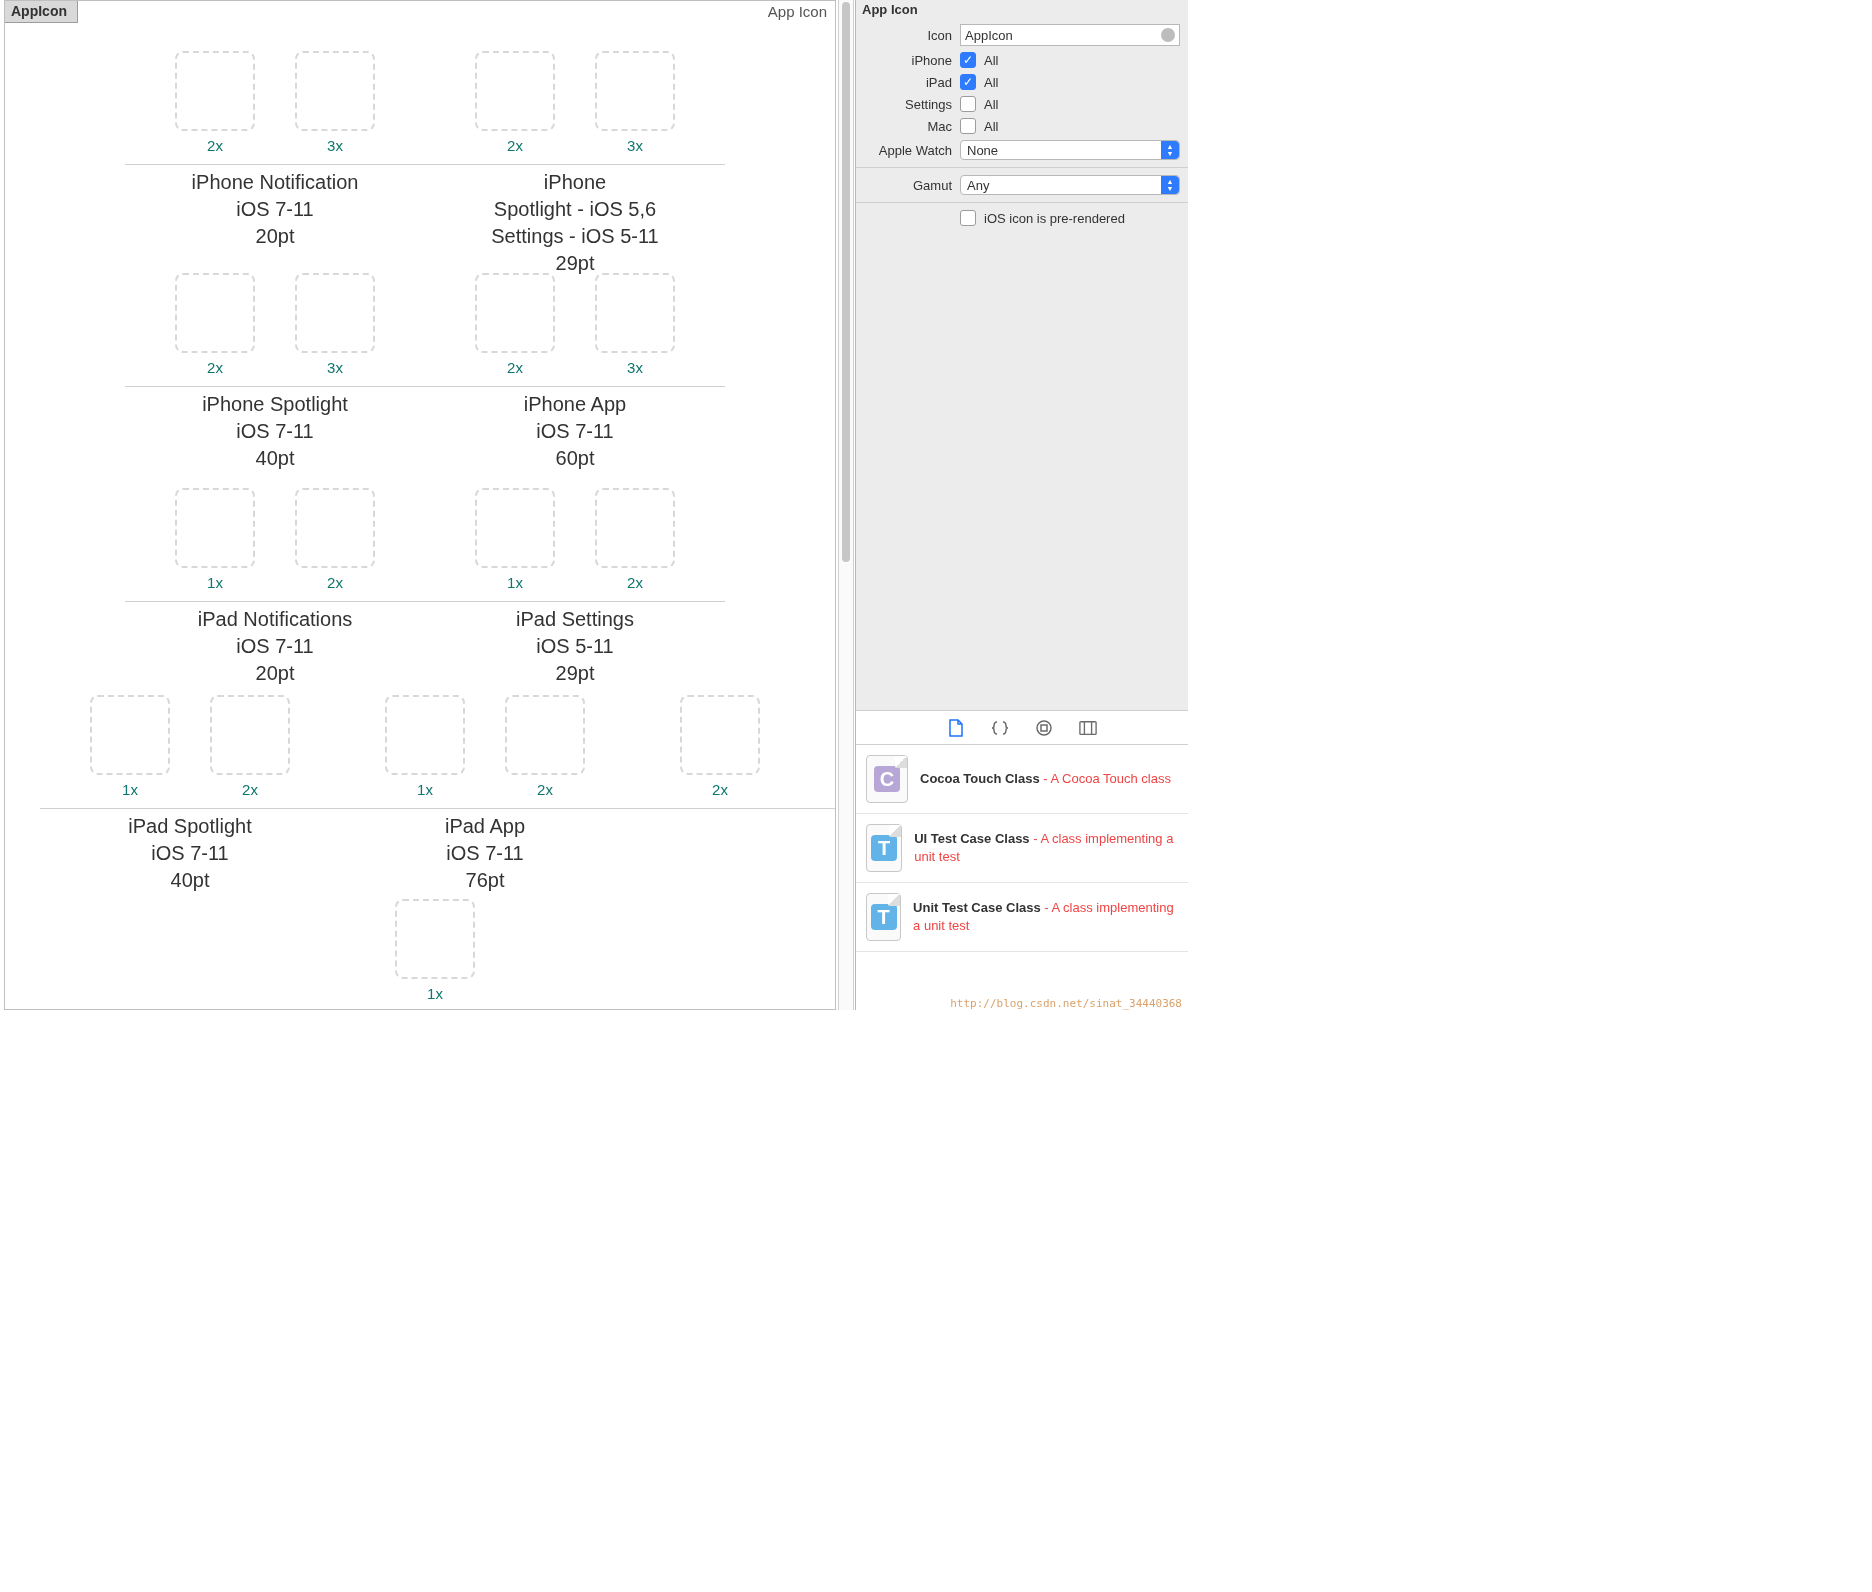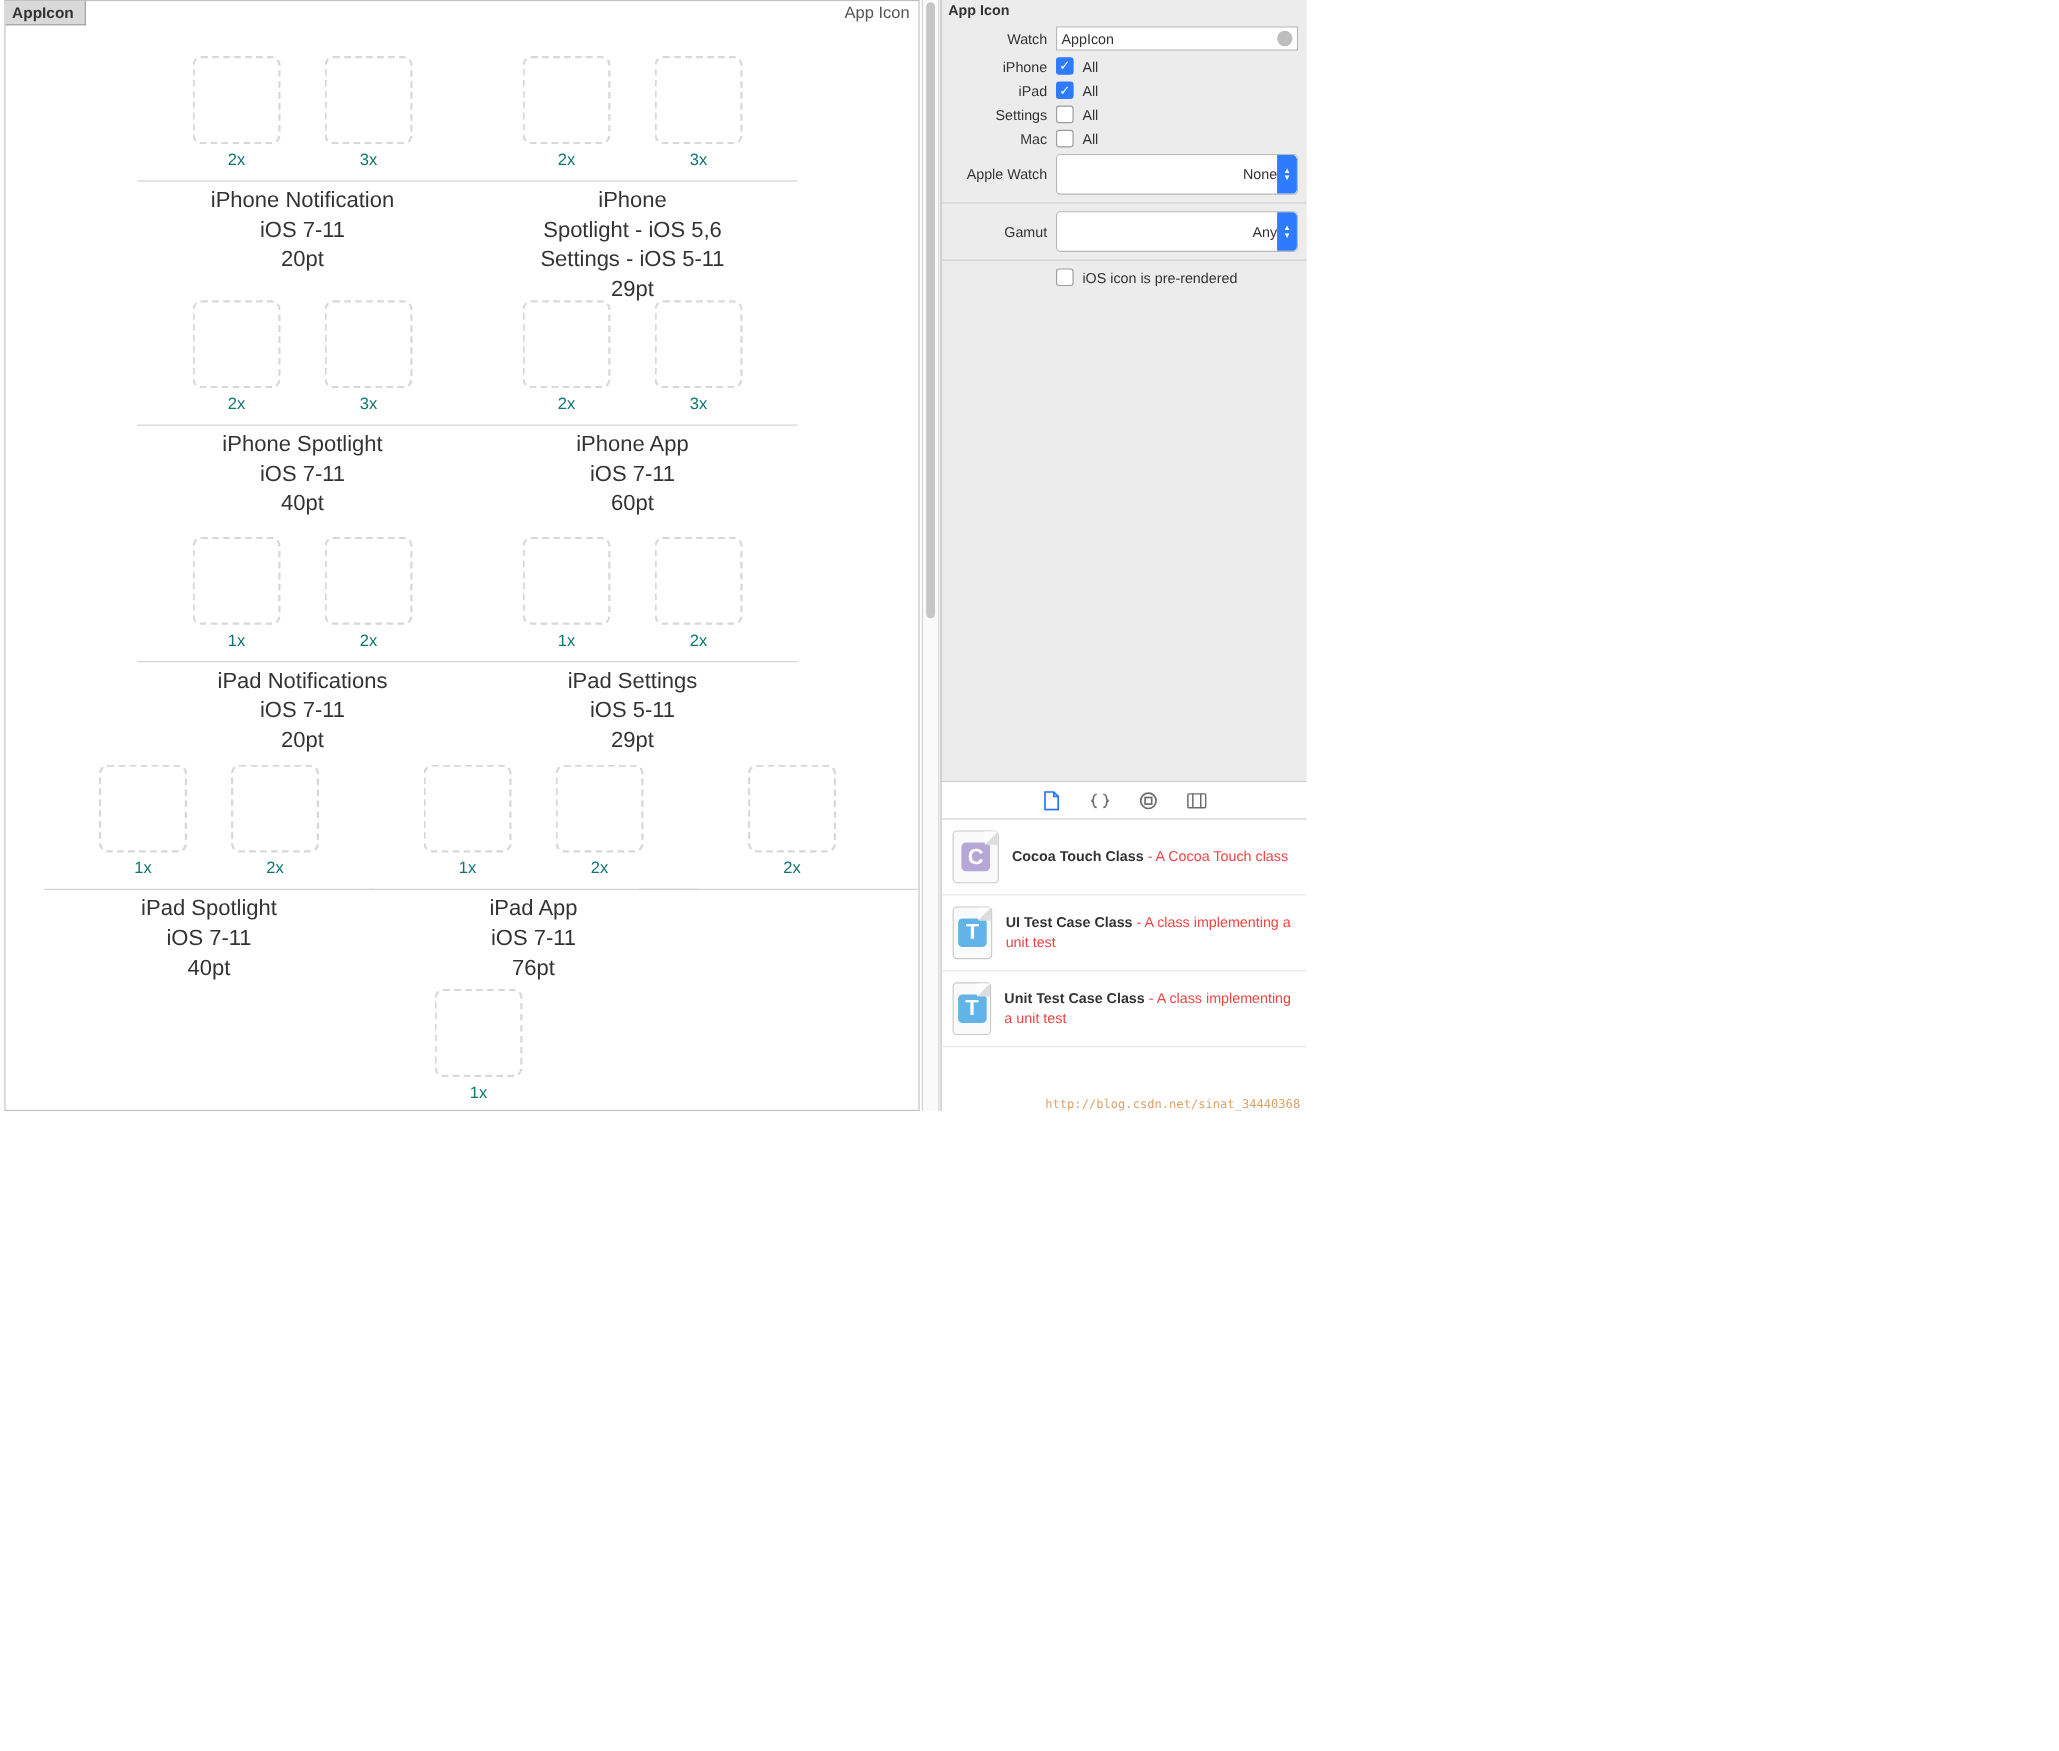--- a/index.html
+++ b/index.html
@@ -157,25 +157,25 @@
     background:#fff;
     display:inline-flex;align-items:center;justify-content:center;
     font-size:12px;color:#fff;
     flex:0 0 16px;
   }
   .chk.on { background:#2f7bff; border-color:#2f7bff; }
   .chk.on::after { content:"✓"; }
   .val { font-size:13px; }
   .popup {
     flex:1;
-    height:37px;
+    height:20px;
     background:#fff;
     border:1px solid #b8b8b8;
     border-radius:4px;
-    display:flex;align-items:center;justify-content:flex-end;
+    display:flex;align-items:center;justify-content:space-between;
     padding:0 0 0 6px;
     font-size:13px;
   }
   .popup .arws {
     width:18px;height:100%;
     background:#2f7bff;
     border-top-right-radius:4px;border-bottom-right-radius:4px;
     display:flex;flex-direction:column;align-items:center;justify-content:center;
     color:#fff;font-size:7px;line-height:7px;
   }
@@ -408,21 +408,21 @@
 </div>
 
 <div class="vscroll">
   <div class="thumb"></div>
 </div>
 
 <div class="inspector">
   <div class="insp-title">App Icon</div>
 
   <div class="insp-row">
-    <div class="lab">Watch</div>
+    <div class="lab">Icon</div>
     <div class="txtfield">
       <span>AppIcon</span>
       <span class="clr-circle"></span>
     </div>
   </div>
 
   <div id="device-rows">
       <div class="insp-row">
         <div class="lab">iPhone</div>
         <span class="chk on"></span>

